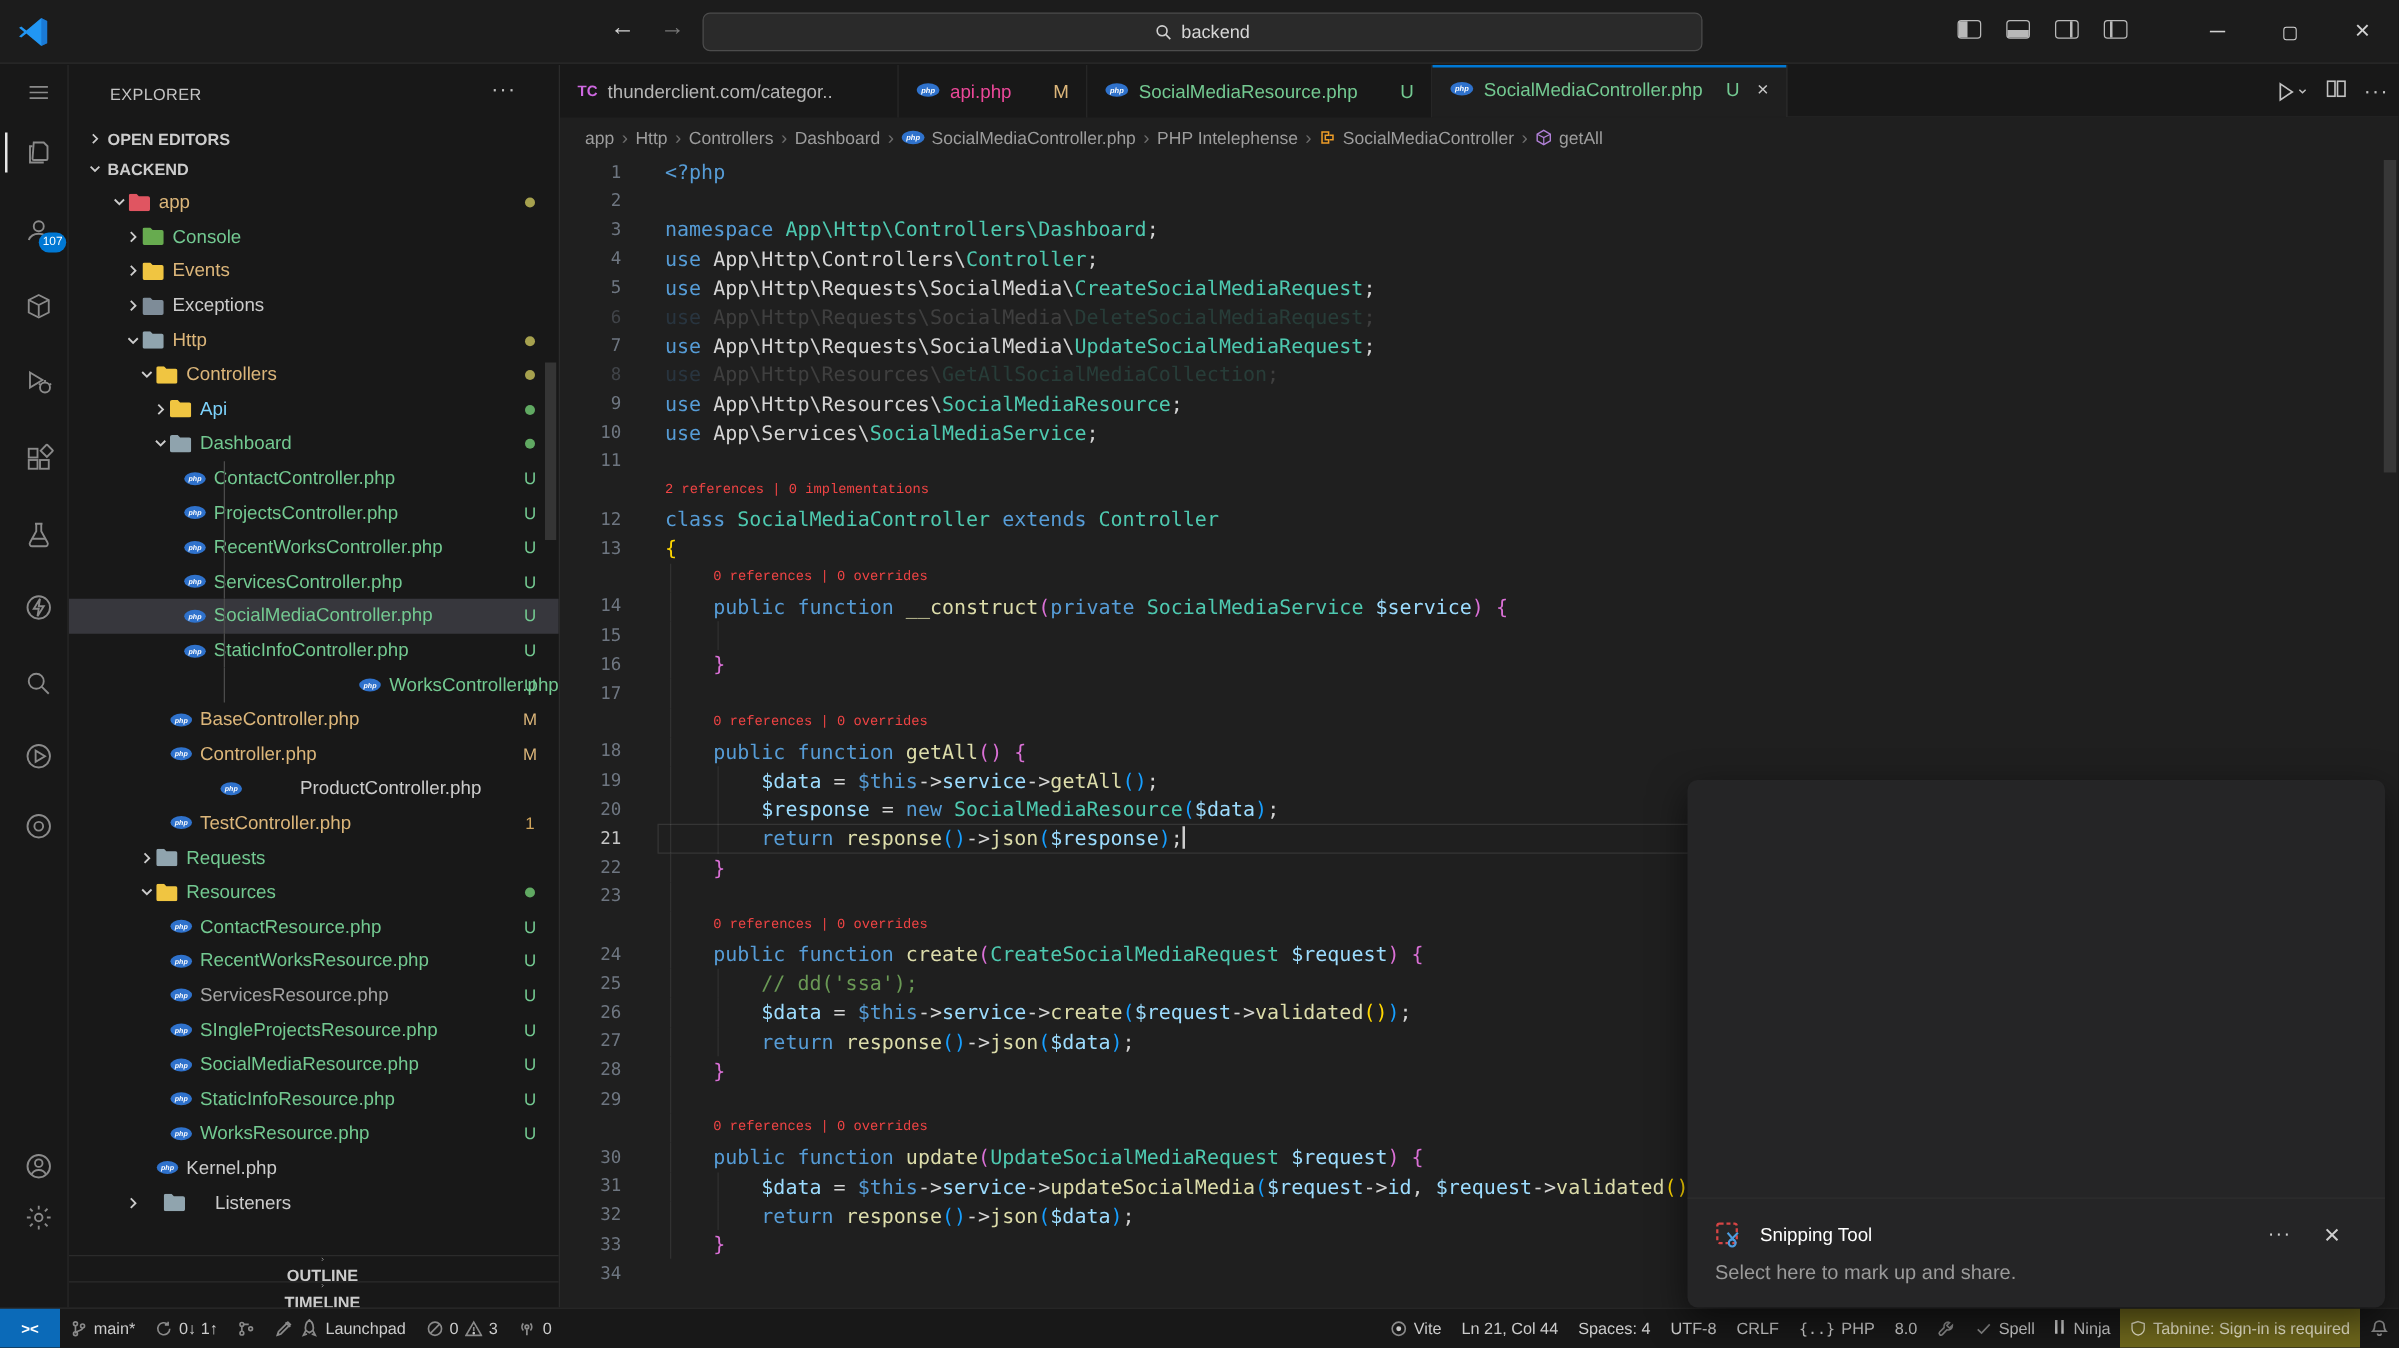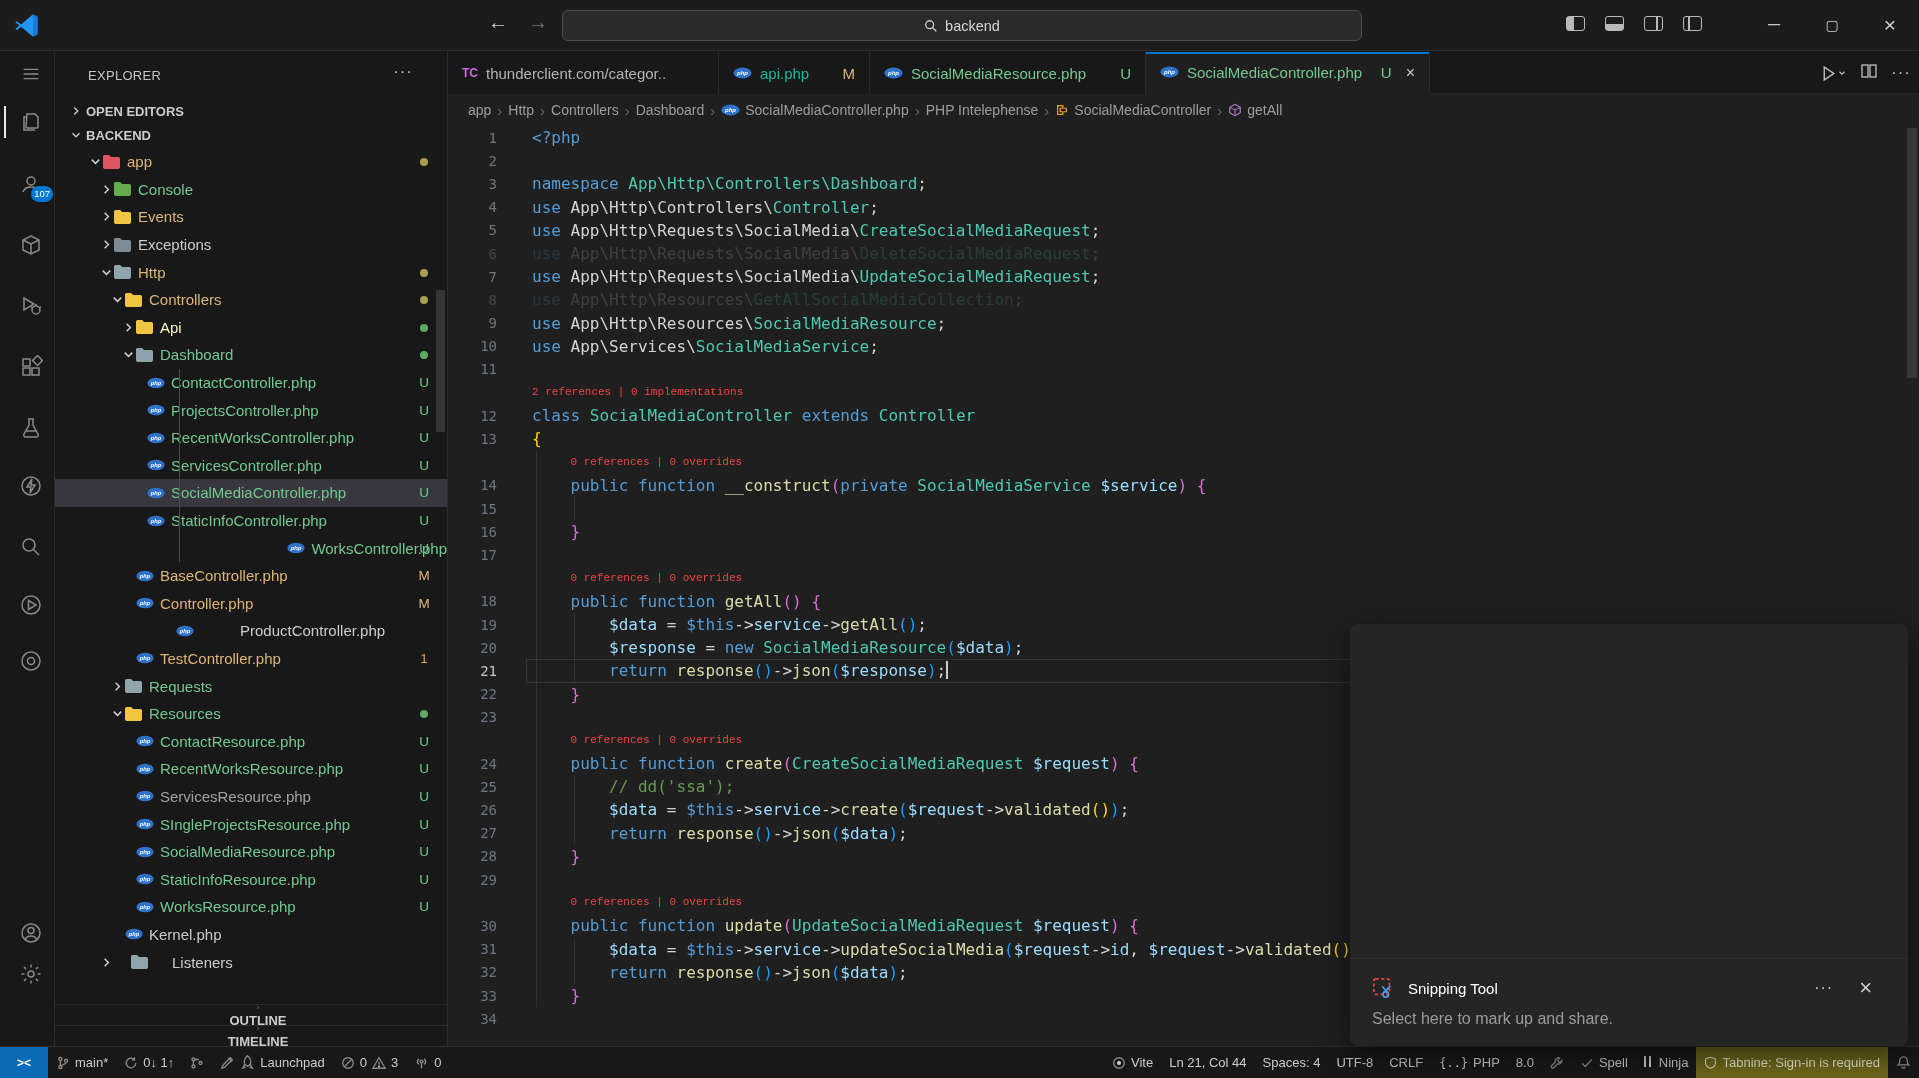--- a/index.html
+++ b/index.html
@@ -333,21 +333,21 @@
           <span class="chev">
             <svg class="chevsvg" width="15" height="15" viewBox="0 0 16 16">
               <path d="M6 4 L10 8 L6 12"></path>
             </svg>
           </span>
           <span class="ficon">
             <svg width="17" height="14" viewBox="0 0 16 13">
               <path fill="#f0c541" d="M0 1.5C0 .7.7 0 1.5 0H5.8L7.6 1.8H14.5C15.3 1.8 16 2.5 16 3.3V11.5C16 12.3 15.3 13 14.5 13H1.5C.7 13 0 12.3 0 11.5Z"></path>
             </svg>
           </span>
-          <span class="tlabel" style="color: #fef9c3;">Api</span>
+          <span class="tlabel" style="color: #7dd3fc;">Api</span>
           <span class="tbadge"><span class="dot" style="background:#60a962"></span></span>
         </div>
         <div class="trow" style="padding-left: 65px;">
           <span class="chev">
             <svg class="chevsvg" width="15" height="15" viewBox="0 0 16 16">
               <path d="M4 6 L8 10 L12 6"></path>
             </svg>
           </span>
           <span class="ficon">
             <svg width="17" height="14" viewBox="0 0 16 13">
@@ -624,21 +624,21 @@
     <div id="tabbar">
         <div class="tab" style="width: 271px;">
           <span style="color: rgb(207, 104, 225); font-weight: bold; font-size: 12px;">TC</span>
           <span style="color: rgb(181, 181, 181); overflow: hidden; white-space: nowrap; flex: 1 1 0%;">thunderclient.com/categor..</span>
         </div>
         <div class="tab" style="width: 151px;">
           <span><svg width="19" height="12" viewBox="0 0 20 12">
               <ellipse cx="10" cy="6" rx="9.6" ry="5.7" fill="#2f72cc"></ellipse>
               <text x="10" y="8.3" text-anchor="middle" font-size="6.3" font-style="italic" font-weight="bold" fill="#ffffff" font-family="Liberation Sans, sans-serif">php</text>
             </svg></span>
-          <span style="color: #14b8a6; overflow: hidden; white-space: nowrap; flex: 1 1 0%;">api.php</span>
+          <span style="color: #ec4899; overflow: hidden; white-space: nowrap; flex: 1 1 0%;">api.php</span>
           <span style="color: rgb(220, 182, 122);">M</span>
         </div>
         <div class="tab" style="width: 276px;">
           <span><svg width="19" height="12" viewBox="0 0 20 12">
               <ellipse cx="10" cy="6" rx="9.6" ry="5.7" fill="#2f72cc"></ellipse>
               <text x="10" y="8.3" text-anchor="middle" font-size="6.3" font-style="italic" font-weight="bold" fill="#ffffff" font-family="Liberation Sans, sans-serif">php</text>
             </svg></span>
           <span style="color: rgb(115, 201, 145); overflow: hidden; white-space: nowrap; flex: 1 1 0%;">SocialMediaResource.php</span>
           <span style="color: rgb(115, 201, 145);">U</span>
         </div>

